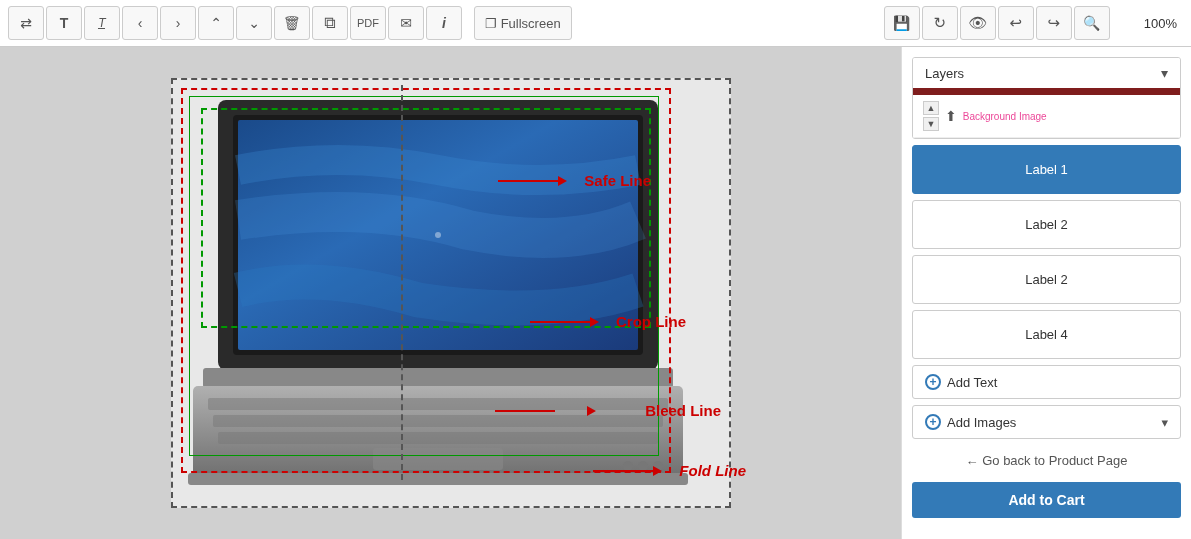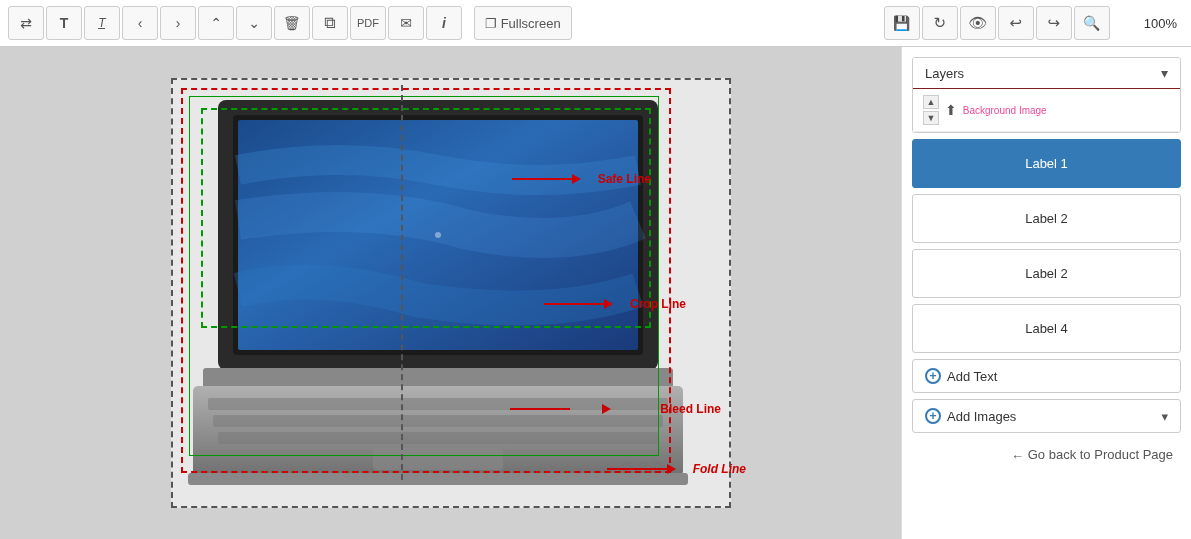--- a/index.html
+++ b/index.html
@@ -107,21 +107,21 @@
       border-radius: 3px;
       overflow: hidden;
     }
 
     .layers-header {
       display: flex;
       align-items: center;
       justify-content: space-between;
       padding: 7px 12px;
       background: #fff;
-      border-bottom: 1px solid #7f1d1d;
+      border-bottom: 7px solid #7f1d1d;
       cursor: pointer;
     }
 
     .layers-header-label {
       font-size: 13px;
       color: #333;
     }
 
     .layers-content {
       background: #fff;
@@ -210,21 +210,21 @@
       align-items: center;
       justify-content: center;
       font-size: 12px;
       color: #337ab7;
       font-weight: bold;
       flex-shrink: 0;
     }
 
     
     .go-back-link {
-      text-align: right;
+      text-align: center;
       padding: 8px;
       cursor: pointer;
       color: #555;
       font-size: 13px;
     }
 
     
     .add-to-cart-btn {
       width: 100%;
       padding: 10px;
@@ -250,21 +250,21 @@
     }
     .ann-head {
       width: 0;
       height: 0;
       border-top: 5px solid transparent;
       border-bottom: 5px solid transparent;
       border-left: 9px solid #cc0000;
     }
     .ann-text {
       color: #cc0000;
-      font-size: 12px;
+      font-size: 15px;
       font-weight: bold;
       margin-left: 17px;
       white-space: nowrap;
     }
   </style>
 </head>
 <body>
 
 <div class="app-container">
 
@@ -354,21 +354,21 @@
         <div style="position:absolute; top:5px; left:228px; width:0; height:395px; border-left:2px dashed #555; pointer-events:none;"></div>
 
       </div>
 
       <div class="ann-item" style="position:absolute; top:125px; right:250px;">
         <div class="ann-line" style="width:60px;"></div>
         <div class="ann-head"></div>
         <span class="ann-text">Safe Line</span>
       </div>
 
-      <div class="ann-item" style="position:absolute; top:250px; right:215px;">
+      <div class="ann-item" style="position:absolute; top:266px; right:215px;">
         <div class="ann-line" style="width:60px;"></div>
         <div class="ann-head"></div>
         <span class="ann-text">Crop Line</span>
       </div>
 
       <div class="ann-item" style="position:absolute; top:355px; right:180px;gap:32px;">
         <div class="ann-line" style="width:60px;"></div>
         <div class="ann-head"></div>
         <span class="ann-text">Bleed Line</span>
       </div>
@@ -418,16 +418,17 @@
           <span>Add Images</span>
         </div>
         <span style="color:#555;">▾</span>
       </button>
 
       <div class="go-back-link">
         <span>← </span>
         <span>Go back to Product Page</span>
       </div>
 
+      <button class="add-to-cart-btn">Add to Cart</button>
 
     </div>
   </div>
 </div>
 
 </body></html>

